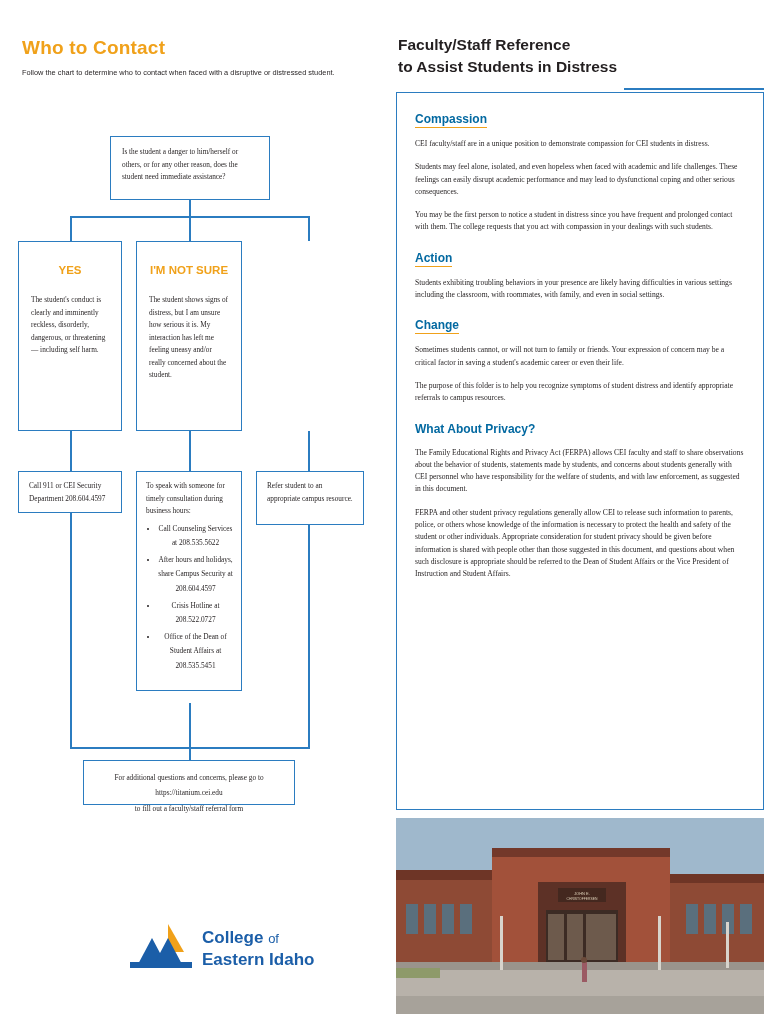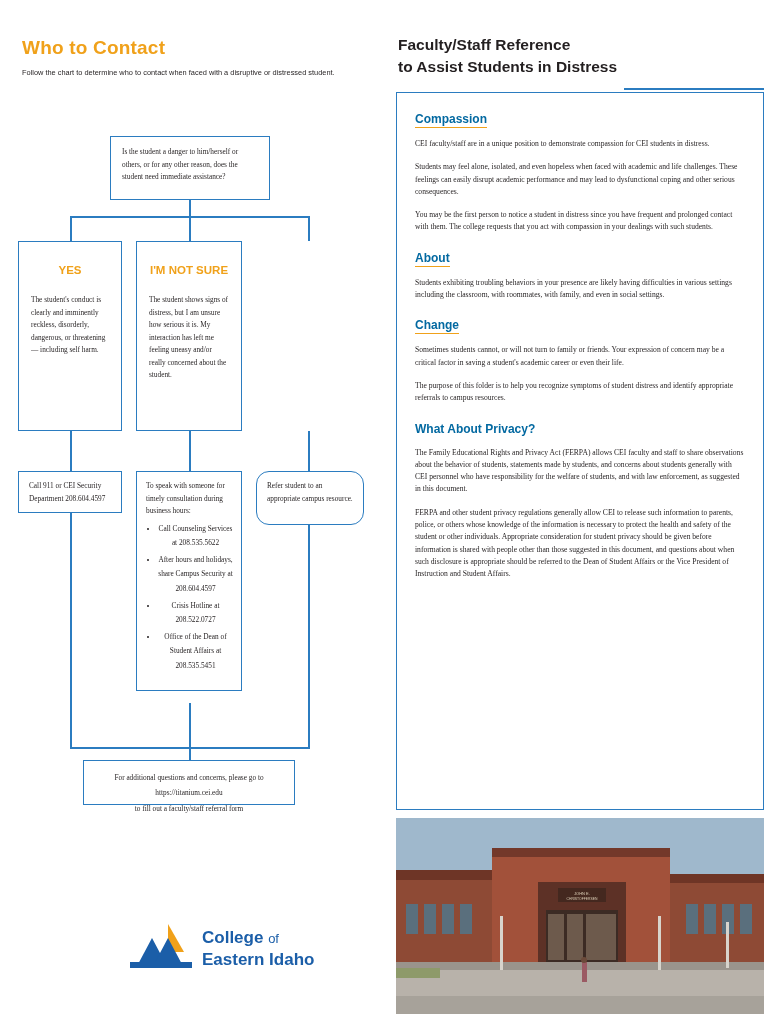--- a/index.html
+++ b/index.html
@@ -126,21 +126,21 @@
     <div class="box" style="left:136px;top:471px;width:106px;height:220px;">
       <div class="txt" style="padding:8px 9px 0 9px;">To speak with someone for timely consultation during business hours:</div>
       <ul class="bul" style="margin-left:10px;margin-right:8px;text-align:center;">
         <li>Call Counseling Services at 208.535.5622</li>
         <li>After hours and holidays, share Campus Security at 208.604.4597</li>
         <li>Crisis Hotline at 208.522.0727</li>
         <li>Office of the Dean of Student Affairs at 208.535.5451</li>
       </ul>
     </div>
 
-    <div class="box" style="left:256px;top:471px;width:108px;height:54px;border-radius:13px;">
+    <div class="box" style="left:256px;top:471px;width:108px;height:54px;">
       <div class="txt" style="padding:8px 10px 0 10px;">Refer student to an appropriate campus resource.</div>
     </div>
 
     <div class="line" style="left:70px;top:513px;width:1.6px;height:234px;"></div>
     <div class="line" style="left:189px;top:703px;width:1.6px;height:44px;"></div>
     <div class="line" style="left:308px;top:525px;width:1.6px;height:222px;"></div>
     <div class="line" style="left:70px;top:747px;width:240px;height:1.6px;"></div>
     <div class="line" style="left:189px;top:747px;width:1.6px;height:13px;"></div>
 
     <div class="box" style="left:83px;top:760px;width:212px;height:45px;">
@@ -176,21 +176,21 @@
 
     <div class="r-panel">
       <div class="r-inner">
 
         <div class="sec-h">Compassion</div>
         <p class="para">CEI faculty/staff are in a unique position to demonstrate compassion for CEI students in distress.</p>
         <p class="para">Students may feel alone, isolated, and even hopeless when faced with academic and life challenges. These feelings can easily disrupt academic performance and may lead to dysfunctional coping and other serious consequences.</p>
         <p class="para">You may be the first person to notice a student in distress since you have frequent and prolonged contact with them. The college requests that you act with compassion in your dealings with such students.</p>
 
         <div class="gap"></div>
-        <div class="sec-h">About</div>
+        <div class="sec-h">Action</div>
         <p class="para">Students exhibiting troubling behaviors in your presence are likely having difficulties in various settings including the classroom, with roommates, with family, and even in social settings.</p>
 
         <div class="gap"></div>
         <div class="sec-h">Change</div>
         <p class="para">Sometimes students cannot, or will not turn to family or friends. Your expression of concern may be a critical factor in saving a student's academic career or even their life.</p>
         <p class="para">The purpose of this folder is to help you recognize symptoms of student distress and identify appropriate referrals to campus resources.</p>
 
         <div class="gap"></div>
         <div class="sec-h nounder">What About Privacy?</div>
         <p class="para">The Family Educational Rights and Privacy Act (FERPA) allows CEI faculty and staff to share observations about the behavior of students, statements made by students, and concerns about students generally with CEI personnel who have responsibility for the welfare of students, and with law enforcement, as suggested in this document.</p>

